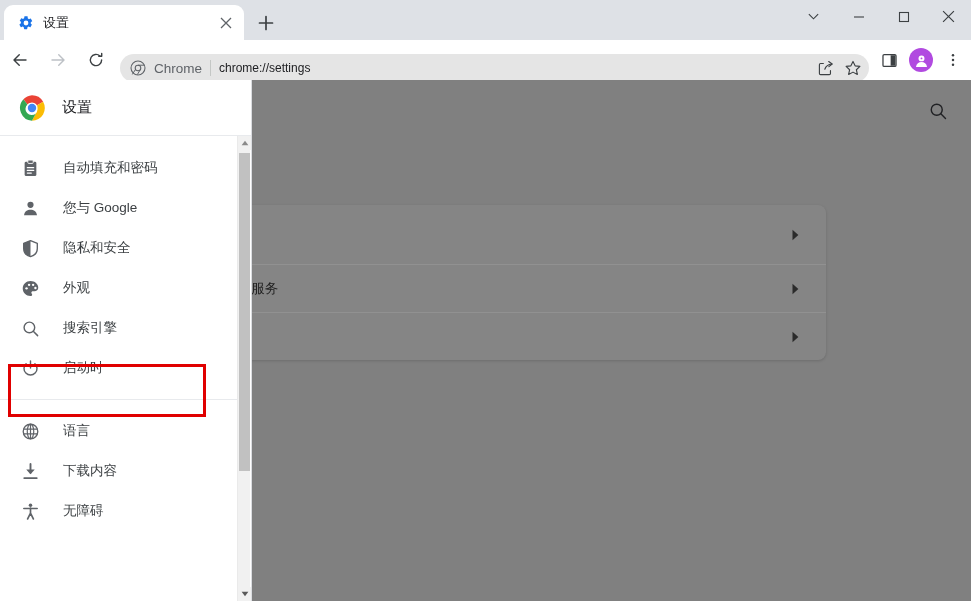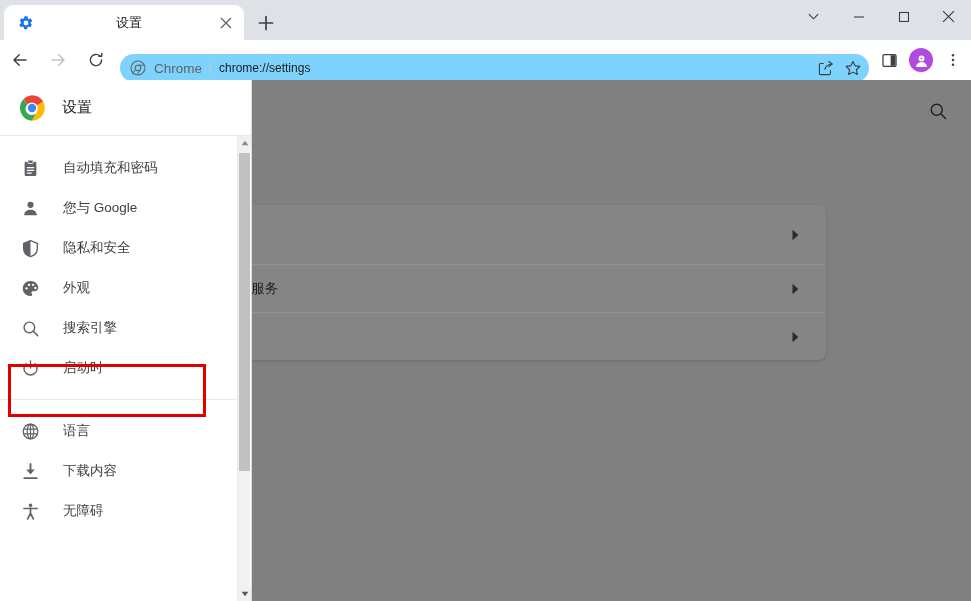--- a/index.html
+++ b/index.html
@@ -8,21 +8,20 @@
     overflow: hidden;
     font-family: "Liberation Sans", "DejaVu Sans", sans-serif;
     background: #ffffff;
   }
 
   
   #window {
     position: relative;
     width: 939px; height: 601px;
     background: #dee1e6;
-    text-align: center;
   }
 
   
   #tabstrip {
     position: absolute; left: 0; top: 0;
     width: 971px; height: 40px;
     background: #dee1e6;
   }
   #tab {
     position: absolute; left: 4px; top: 5px;
@@ -79,21 +78,21 @@
     border-radius: 50%;
     flex: 0 0 auto;
   }
   #nav-back  { margin-left: 6px; }
   #nav-fwd   { margin-left: 10px; }
   #nav-reload{ margin-left: 10px; }
   #omnibox {
     flex: 1 1 auto;
     height: 28px;
     margin-left: 10px; margin-right: 6px;
-    background: #7dd3fc;
+    background: #e5e5e5;
     border-radius: 14px;
     display: flex; align-items: center;
     position: relative;
     margin-top: 16px;
   }
   #omni-chrome-icon { margin-left: 10px; width: 16px; height: 16px; flex:0 0 auto; }
   #omni-scheme {
     font-size: 13.5px; color: #5f6368;
     margin-left: 8px; white-space: nowrap;
   }

